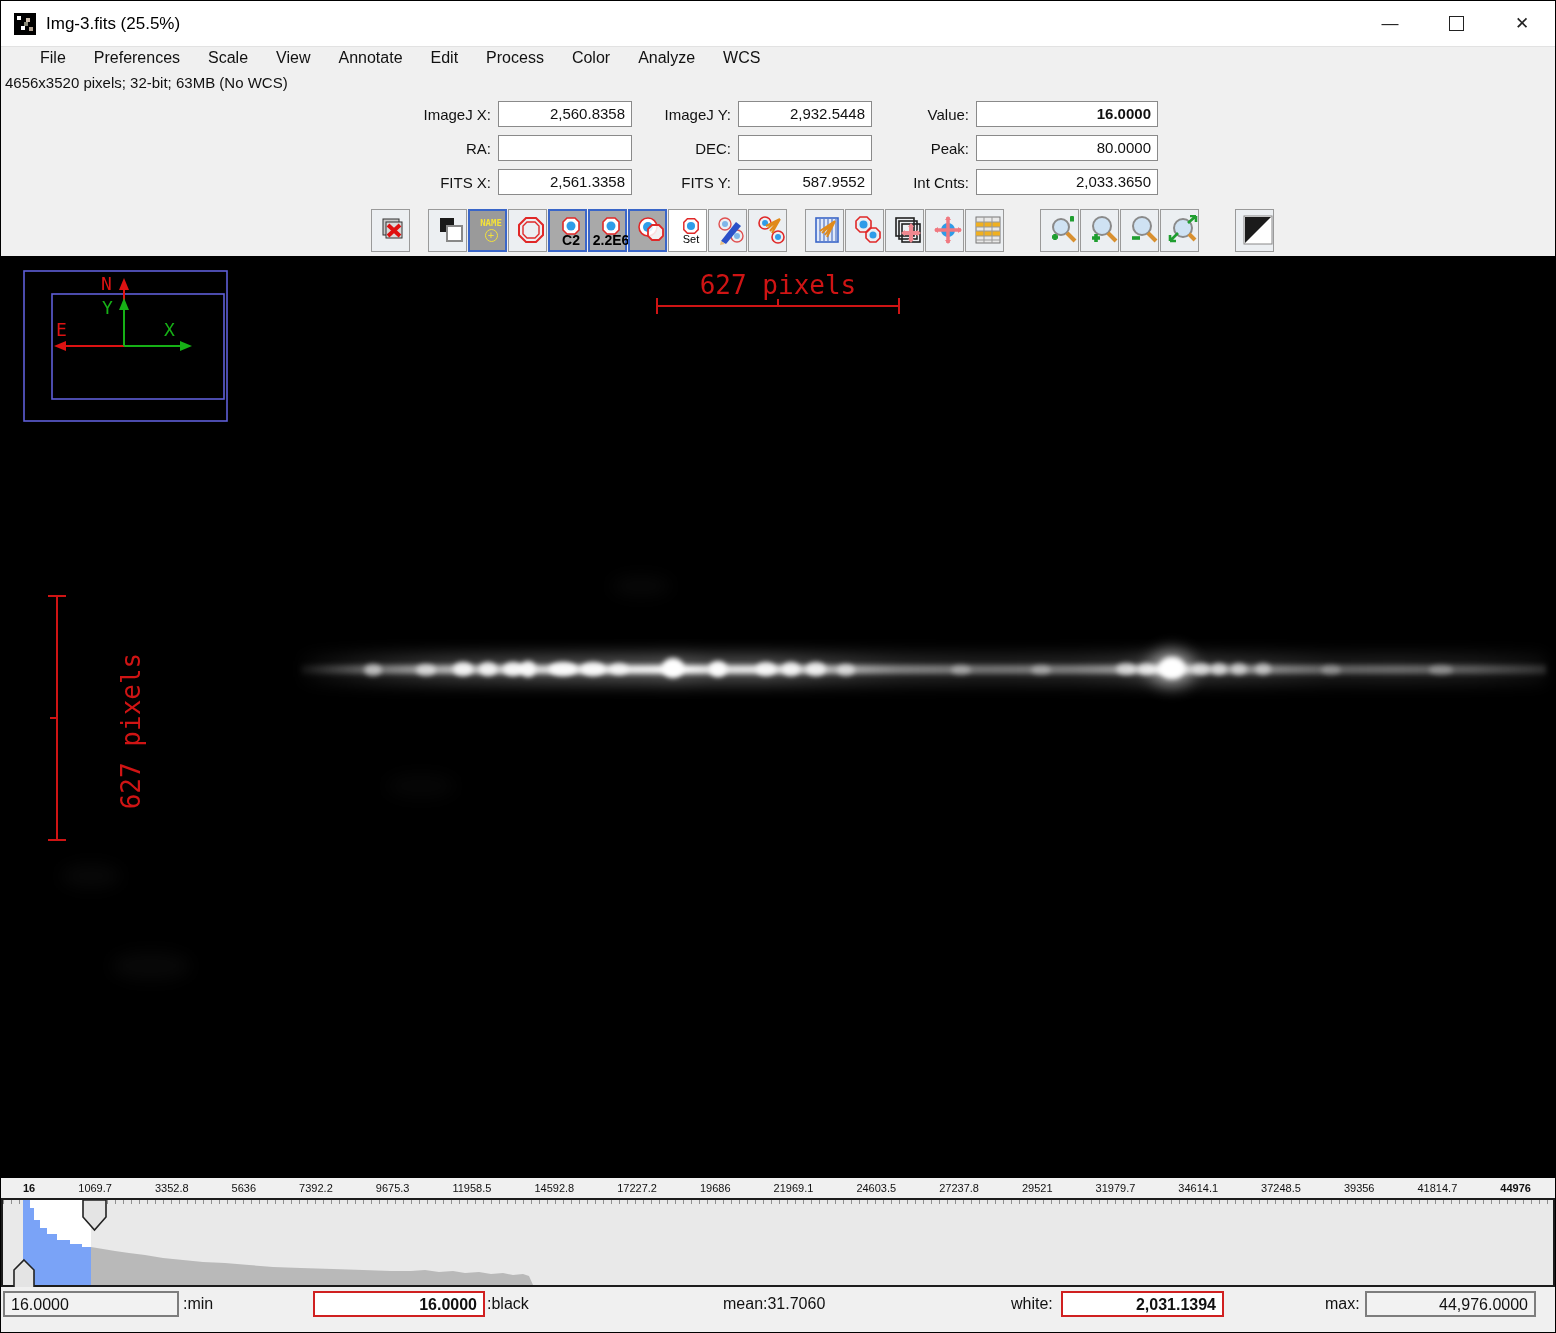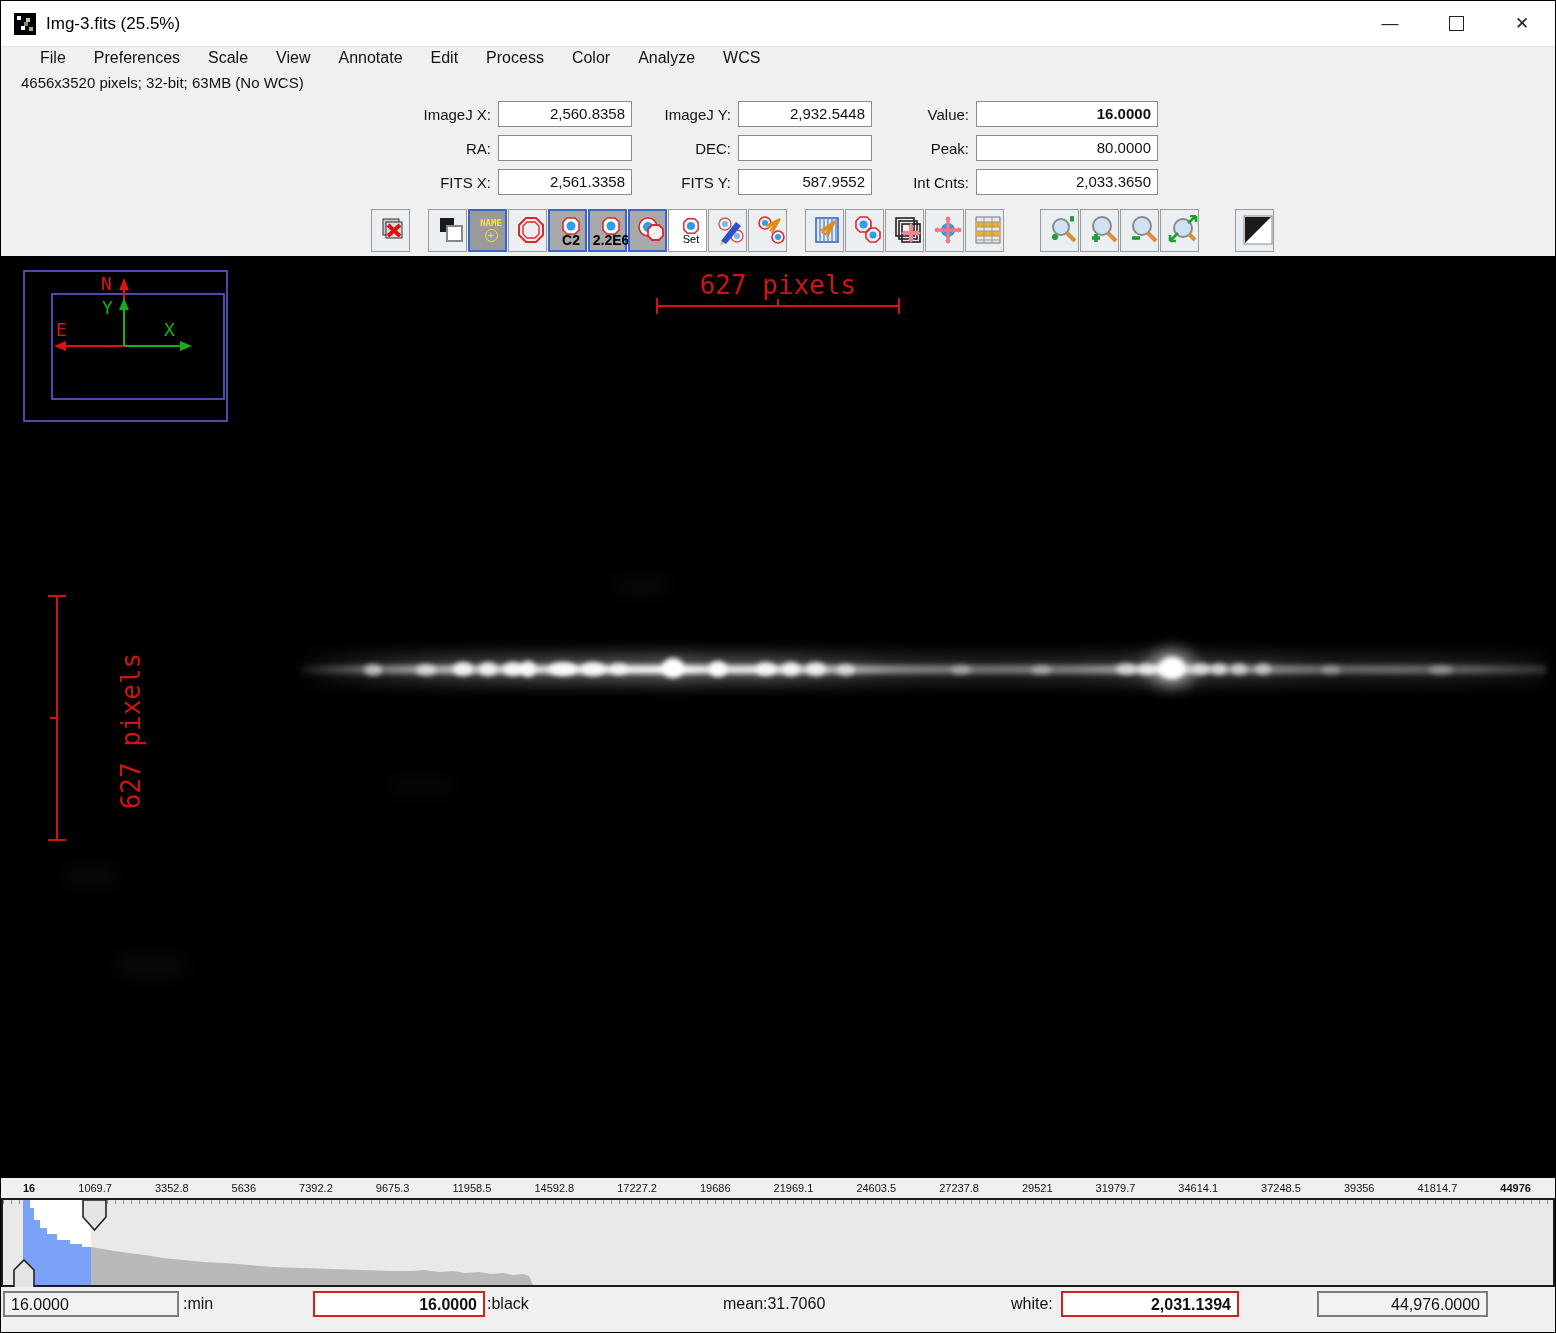--- a/index.html
+++ b/index.html
@@ -13,21 +13,21 @@
   .app-icon::after { content:""; position:absolute; left:3px; top:3px; width:4px; height:4px; background:#fff;
       box-shadow:9px 2px 0 #d0c0b0, 4px 10px 0 #fff, 12px 11px 0 #b0a090, 7px 6px 0 #887; }
   .title-text { margin-left:10px; font-size:17px; color:#000; }
   .win-controls { position:absolute; right:0; top:0; height:45px; display:flex; }
   .win-btn { width:66px; height:45px; display:flex; align-items:center; justify-content:center; font-size:17px; color:#222; cursor:default; }
   .max-glyph { width:15px; height:15px; border:1.5px solid #222; display:inline-block; }
 
   
   .menubar { height:28px; background:#f0f0f0; display:flex; align-items:flex-start; padding-left:25px; font-size:16px; border-top:1px solid #e2e2e2; }
   .menu-item { padding:2px 14px; }
-  .infoline { height:21px; font-size:15px; padding-left:20px; background:#f0f0f0; }
+  .infoline { height:21px; font-size:15px; padding-left:4px; background:#f0f0f0; }
 
   
   .coordwrap { position:relative; height:109px; background:#f0f0f0; }
   .coord-grid { position:absolute; left:405px; top:6px; display:grid;
       grid-template-columns:92px 134px 106px 134px 104px 182px; grid-auto-rows:26px; row-gap:8px; align-items:stretch; }
   .clabel { font-size:15px; text-align:right; padding-right:7px; align-self:center; white-space:nowrap; }
   .cfield { border:1px solid #8a8a8a; background:#fff; font-size:15px; text-align:right; padding:3px 6px 0 4px; overflow:hidden; }
   .cfield.bold { font-weight:bold; }
 
   
@@ -437,19 +437,19 @@
 
   <div class="statusbar">
     <div class="sfield grayb" style="left:2px; width:176px; text-align:left;">16.0000</div>
     <div class="slabel" style="left:182px;">:min</div>
     <div class="sfield redb" style="left:312px; width:172px;">16.0000</div>
     <div class="slabel" style="left:486px;">:black</div>
     <div class="slabel" style="left:722px;">
       <span>mean:</span><span>31.7060</span>
     </div>
     <div class="slabel" style="left:1010px;">white:</div>
-    <div class="sfield redb" style="left:1060px; width:178px;">2,031.1394</div>
+    <div class="sfield redb" style="left:1060px; width:163px;">2,031.1394</div>
     <div class="slabel" style="left:1324px;">max:</div>
-    <div class="sfield grayb" style="left:1316px; width:171px; text-align:right;">44,976.0000</div>
+    <div class="sfield grayb" style="left:1364px; width:171px; text-align:right;">44,976.0000</div>
   </div>
 
   <div class="footer"></div>
 </div>
 
 </body></html>

